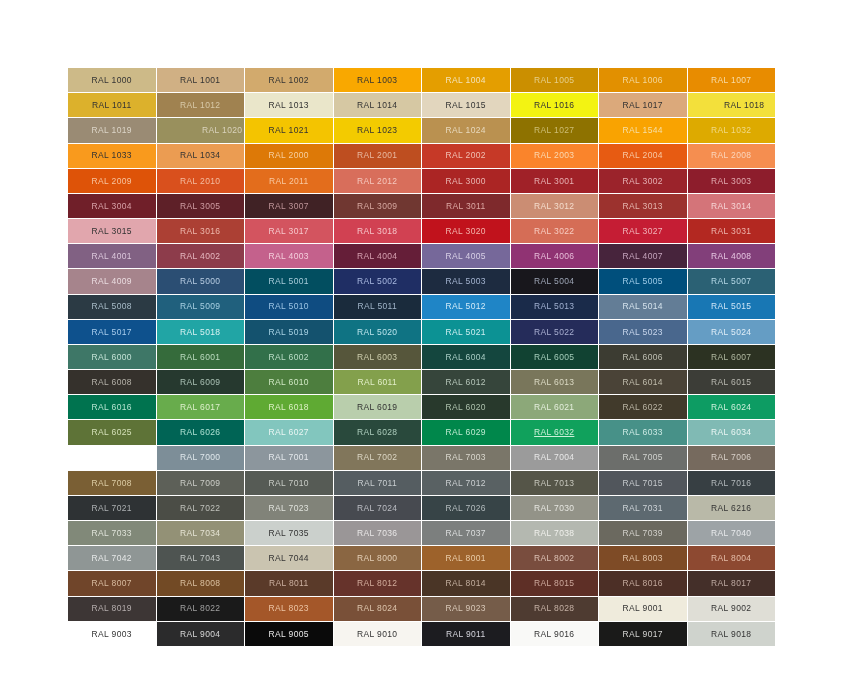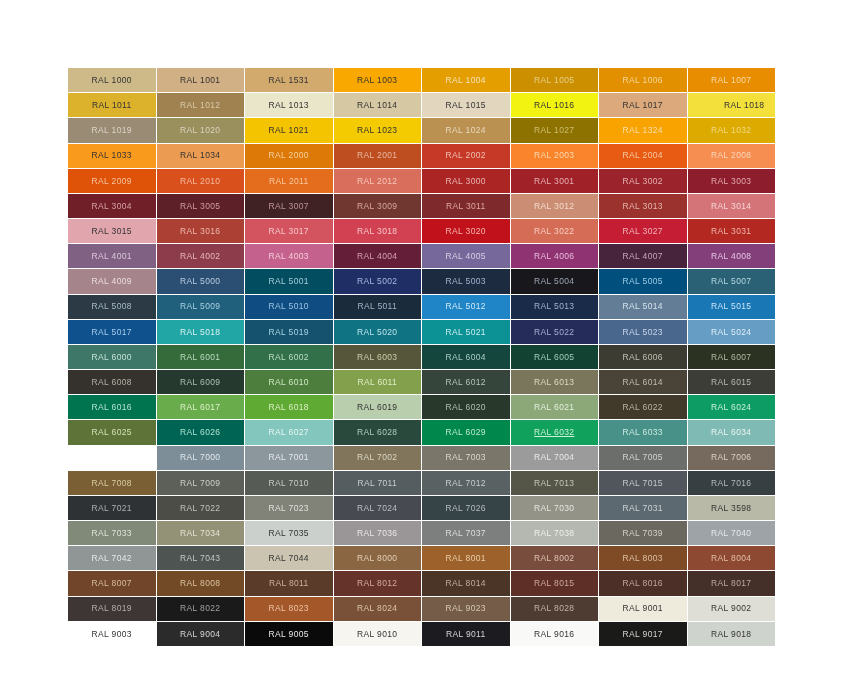--- a/index.html
+++ b/index.html
@@ -58,21 +58,21 @@
 
 <div id="page">
   <div id="chart-grid">
       <div class="swatch" title="RAL 1000" style="background: rgb(205, 186, 136);">
         <span class="swatch-label" style="color: rgb(51, 51, 51);">RAL 1000</span>
       </div>
       <div class="swatch" title="RAL 1001" style="background: rgb(208, 176, 132);">
         <span class="swatch-label" style="color: rgb(51, 51, 51);">RAL 1001</span>
       </div>
       <div class="swatch" title="RAL 1002" style="background: rgb(210, 170, 109);">
-        <span class="swatch-label" style="color: rgb(51, 51, 51);">RAL 1531</span>
+        <span class="swatch-label" style="color: rgb(51, 51, 51);">RAL 1002</span>
       </div>
       <div class="swatch" title="RAL 1003" style="background: rgb(249, 168, 0);">
         <span class="swatch-label" style="color: rgb(51, 51, 51);">RAL 1003</span>
       </div>
       <div class="swatch" title="RAL 1004" style="background: rgb(228, 158, 0);">
         <span class="swatch-label" style="color: rgb(242, 226, 184);">RAL 1004</span>
       </div>
       <div class="swatch" title="RAL 1005" style="background: rgb(203, 143, 0);">
         <span class="swatch-label" style="color: rgb(230, 207, 138);">RAL 1005</span>
       </div>
@@ -103,36 +103,36 @@
       <div class="swatch" title="RAL 1017" style="background: rgb(219, 169, 123);">
         <span class="swatch-label" style="color: rgb(51, 51, 51);">RAL 1017</span>
       </div>
       <div class="swatch" title="RAL 1018" style="background: rgb(243, 224, 59); padding-left: 26px;">
         <span class="swatch-label" style="color: rgb(51, 51, 51);">RAL 1018</span>
       </div>
       <div class="swatch" title="RAL 1019" style="background: rgb(154, 139, 116);">
         <span class="swatch-label" style="color: rgb(220, 213, 200);">RAL 1019</span>
       </div>
       <div class="swatch" title="RAL 1020" style="background: rgb(153, 144, 93);">
-        <span class="swatch-label" style="color: rgb(217, 210, 188);">RAL 1020</span>
+        <span class="swatch-label" style="color: rgb(217, 210, 188); padding-left: 44px;">RAL 1020</span>
       </div>
       <div class="swatch" title="RAL 1021" style="background: rgb(244, 196, 0);">
         <span class="swatch-label" style="color: rgb(51, 51, 51);">RAL 1021</span>
       </div>
       <div class="swatch" title="RAL 1023" style="background: rgb(243, 203, 0);">
         <span class="swatch-label" style="color: rgb(51, 51, 51);">RAL 1023</span>
       </div>
       <div class="swatch" title="RAL 1024" style="background: rgb(186, 145, 80);">
         <span class="swatch-label" style="color: rgb(231, 217, 190);">RAL 1024</span>
       </div>
       <div class="swatch" title="RAL 1027" style="background: rgb(142, 114, 0);">
         <span class="swatch-label" style="color: rgb(205, 190, 116);">RAL 1027</span>
       </div>
       <div class="swatch" title="RAL 1028" style="background: rgb(249, 163, 1);">
-        <span class="swatch-label" style="color: rgb(245, 223, 167);">RAL 1324</span>
+        <span class="swatch-label" style="color: rgb(245, 223, 167);">RAL 1544</span>
       </div>
       <div class="swatch" title="RAL 1032" style="background: rgb(221, 170, 0);">
         <span class="swatch-label" style="color: rgb(240, 217, 133);">RAL 1032</span>
       </div>
       <div class="swatch" title="RAL 1033" style="background: rgb(249, 154, 29);">
         <span class="swatch-label" style="color: rgb(51, 51, 51);">RAL 1033</span>
       </div>
       <div class="swatch" title="RAL 1034" style="background: rgb(235, 156, 82);">
         <span class="swatch-label" style="color: rgb(51, 51, 51);">RAL 1034</span>
       </div>
@@ -479,21 +479,21 @@
       <div class="swatch" title="RAL 7026" style="background: rgb(55, 68, 71);">
         <span class="swatch-label" style="color: rgb(180, 188, 190);">RAL 7026</span>
       </div>
       <div class="swatch" title="RAL 7030" style="background: rgb(147, 147, 136);">
         <span class="swatch-label" style="color: rgb(230, 230, 224);">RAL 7030</span>
       </div>
       <div class="swatch" title="RAL 7031" style="background: rgb(93, 105, 112);">
         <span class="swatch-label" style="color: rgb(204, 210, 214);">RAL 7031</span>
       </div>
       <div class="swatch" title="RAL 7032" style="background: rgb(185, 185, 168);">
-        <span class="swatch-label" style="color: rgb(51, 51, 51);">RAL 3598</span>
+        <span class="swatch-label" style="color: rgb(51, 51, 51);">RAL 6216</span>
       </div>
       <div class="swatch" title="RAL 7033" style="background: rgb(129, 137, 121);">
         <span class="swatch-label" style="color: rgb(224, 228, 218);">RAL 7033</span>
       </div>
       <div class="swatch" title="RAL 7034" style="background: rgb(147, 145, 118);">
         <span class="swatch-label" style="color: rgb(230, 228, 212);">RAL 7034</span>
       </div>
       <div class="swatch" title="RAL 7035" style="background: rgb(203, 208, 204);">
         <span class="swatch-label" style="color: rgb(51, 51, 51);">RAL 7035</span>
       </div>

